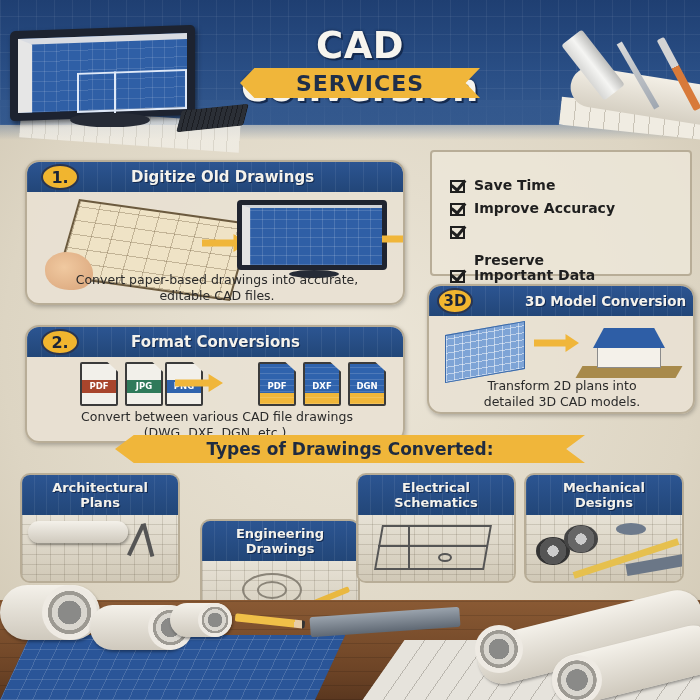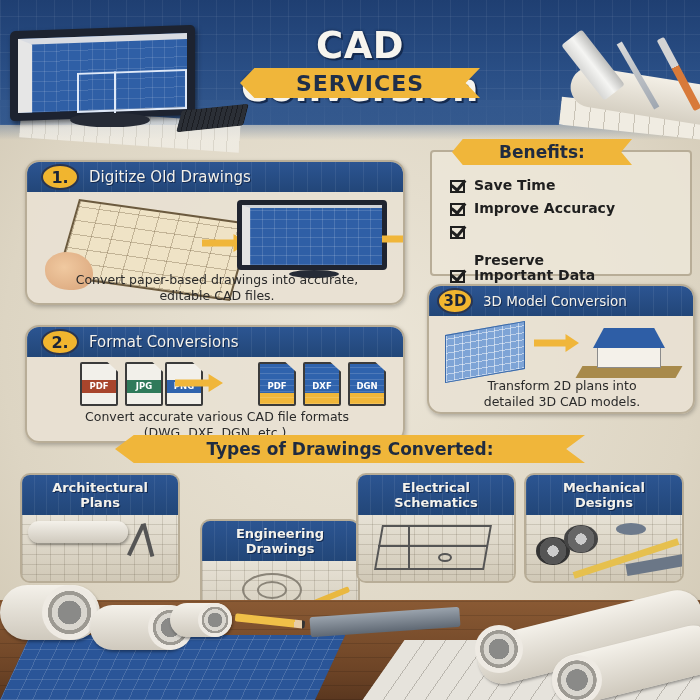--- a/index.html
+++ b/index.html
@@ -92,21 +92,21 @@
     background:
       repeating-linear-gradient(90deg, rgba(255,255,255,0.07) 0 1px, transparent 1px 14px),
       linear-gradient(180deg, #2c5592, #224678);
   }
   .badge {
     width: 38px; height: 26px; border-radius: 50%;
     background: #f1b52f; border: 2px solid #2a3550;
     display: flex; align-items: center; justify-content: center;
     font-weight: bold; font-size: 16px; color: #1c2437; margin-right: 10px;
   }
-  .panel-title { color: #f4f2ec; font-weight: normal; font-size: 15px; text-shadow: 1px 1px 0 #142a4f; }
+  .panel-title { color: #f4f2ec; font-weight: bold; font-size: 15px; text-shadow: 1px 1px 0 #142a4f; margin-left: 42px; }
   .panel-desc { position: absolute; font-size: 12.5px; color: #2a2a2a; text-align: center; line-height: 16px; }
 
   
   #p1 { left: 25px; top: 160px; width: 380px; height: 145px; }
   .paper-drawing { position: absolute; left: 40px; top: 48px; width: 175px; height: 80px;
     background:
       repeating-linear-gradient(0deg, rgba(110,90,60,0.35) 0 1px, transparent 1px 14px),
       repeating-linear-gradient(90deg, rgba(110,90,60,0.35) 0 1px, transparent 1px 20px),
       #efe3c6;
     border: 2px solid #6b5a3f; transform: rotate(8deg) skewX(-8deg);
@@ -249,23 +249,20 @@
       </div>
     <div class="monitor-p1-stand"></div>
     <div class="arrow" style="left:355px; top:68px; width:30px;"></div>
     <div class="panel-desc" style="left:10px; top:110px; width:360px;">
       <div>Convert paper-based drawings into accurate,</div>
       <div>editable CAD files.</div>
     </div>
   </div>
 
   <div id="benefits"></div>
-  <div class="benefits-ribbon">
-    <span>Benefits:</span>
-  </div>
   <ul class="benefit-list">
     <li class="benefit-item">
       <span class="check"></span>
       <span>Save Time</span>
     </li>
     <li class="benefit-item">
       <span class="check"></span>
       <span>Improve Accuracy</span>
     </li>
     <li class="benefit-item">
@@ -316,21 +313,21 @@
     <div class="file cad" style="left:195px;">
       <div class="lbl">PDF</div>
     </div>
     <div class="file cad" style="left:240px;">
       <div class="lbl">DXF</div>
     </div>
     <div class="file cad" style="left:285px;">
       <div class="lbl">DGN</div>
     </div>
     <div class="panel-desc" style="left:10px; top:82px; width:360px;">
-      <div>Convert accurate various CAD file formats</div>
+      <div>Convert between various CAD file drawings</div>
       <div>(DWG, DXF, DGN, etc.).</div>
     </div>
   </div>
 
   <div class="types-ribbon">
     <span>Types of Drawings Converted:</span>
   </div>
 
   <div class="type-card" style="left:20px;">
     <div class="type-head">

